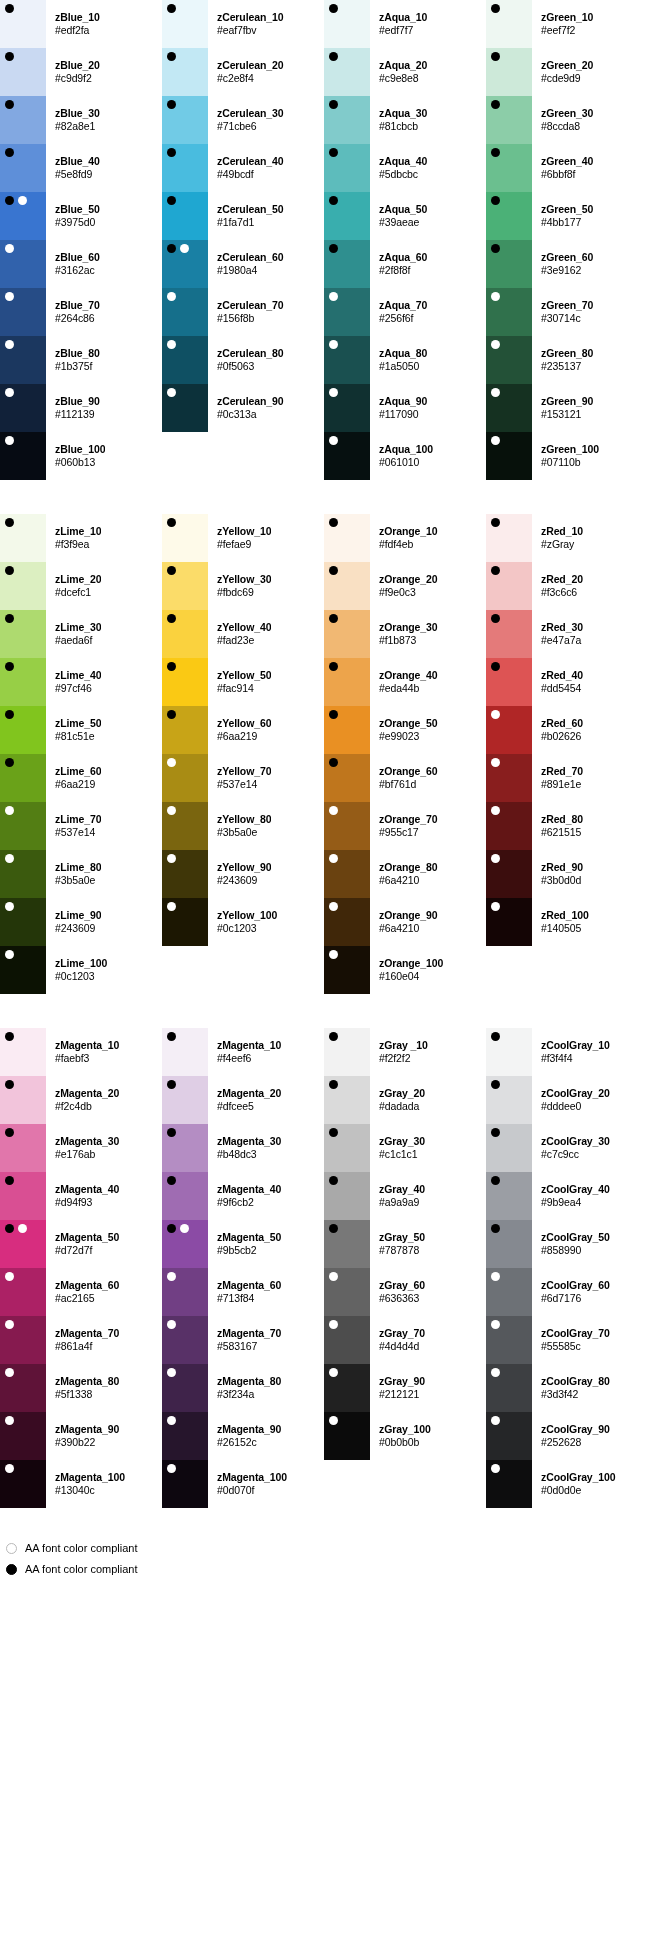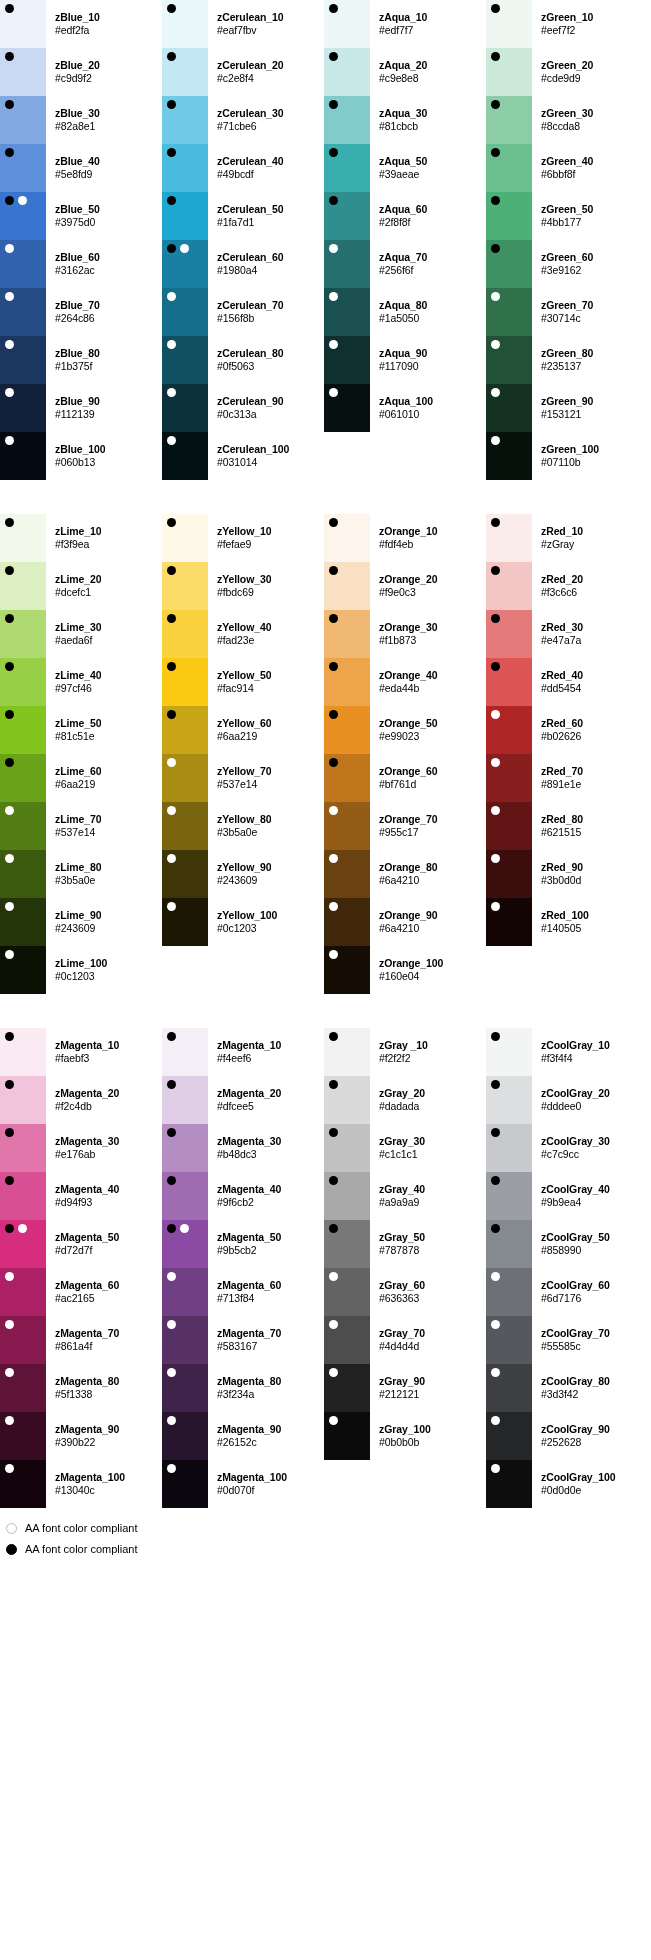--- a/index.html
+++ b/index.html
@@ -76,21 +76,21 @@
   }
   .chip-hex {
     font-size: 10.5px;
     font-weight: normal;
     color: #000000;
     white-space: nowrap;
     letter-spacing: -0.1px;
   }
 
   .legend {
-    margin-top: 12px;
+    margin-top: 32px;
     padding-left: 6px;
     display: flex;
     flex-direction: column;
     gap: 5px;
   }
   .legend-row {
     display: flex;
     flex-direction: row;
     align-items: center;
     gap: 8px;
@@ -321,31 +321,20 @@
             <div class="chip" style="background: rgb(12, 49, 58);">
               <div class="dots">
                 <span class="dot white"></span>
               </div>
             </div>
             <div class="chip-label">
               <div class="chip-name">zCerulean_90</div>
               <div class="chip-hex">#0c313a</div>
             </div>
           </div>
-          <div class="swatch-row">
-            <div class="chip" style="background: rgb(3, 16, 20);">
-              <div class="dots">
-                <span class="dot white"></span>
-              </div>
-            </div>
-            <div class="chip-label">
-              <div class="chip-name">zCerulean_100</div>
-              <div class="chip-hex">#031014</div>
-            </div>
-          </div>
         </div>
         <div class="column">
           <div class="swatch-row">
             <div class="chip" style="background: rgb(237, 247, 247);">
               <div class="dots">
                 <span class="dot black"></span>
               </div>
             </div>
             <div class="chip-label">
               <div class="chip-name">zAqua_10</div>
@@ -365,20 +354,31 @@
           </div>
           <div class="swatch-row">
             <div class="chip" style="background: rgb(129, 203, 203);">
               <div class="dots">
                 <span class="dot black"></span>
               </div>
             </div>
             <div class="chip-label">
               <div class="chip-name">zAqua_30</div>
               <div class="chip-hex">#81cbcb</div>
+            </div>
+          </div>
+          <div class="swatch-row">
+            <div class="chip" style="background: rgb(93, 188, 188);">
+              <div class="dots">
+                <span class="dot black"></span>
+              </div>
+            </div>
+            <div class="chip-label">
+              <div class="chip-name">zAqua_40</div>
+              <div class="chip-hex">#5dbcbc</div>
             </div>
           </div>
           <div class="swatch-row">
             <div class="chip" style="background: rgb(57, 174, 174);">
               <div class="dots">
                 <span class="dot black"></span>
               </div>
             </div>
             <div class="chip-label">
               <div class="chip-name">zAqua_50</div>

